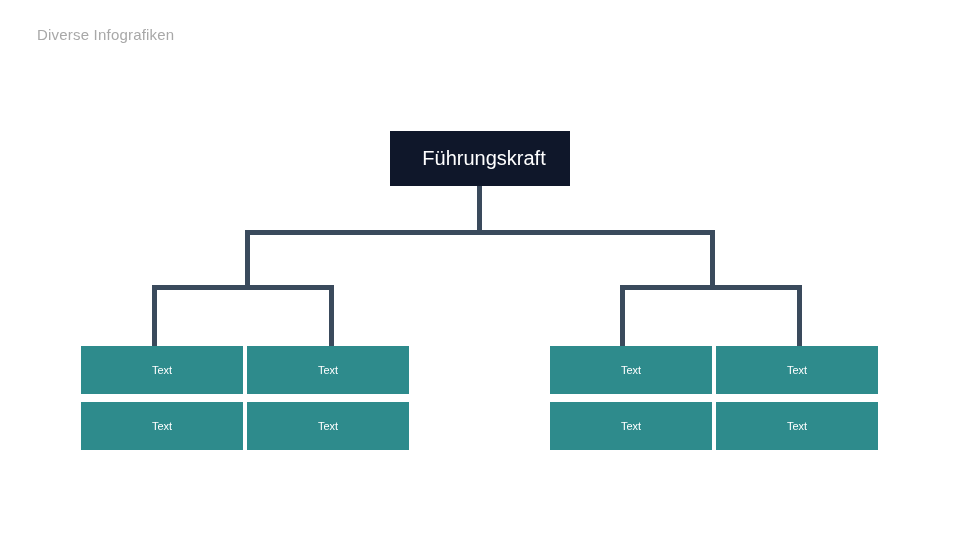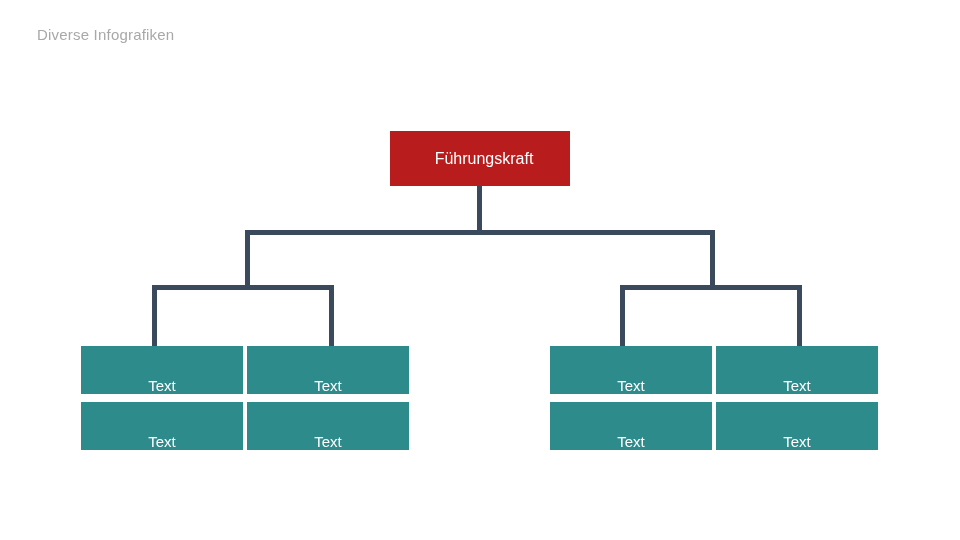--- a/index.html
+++ b/index.html
@@ -50,28 +50,27 @@
   
   .node {
     position: absolute;
     display: flex;
     align-items: center;
     justify-content: center;
     color: #ffffff;
     box-sizing: border-box;
   }
   .node-root {
-    background: #b91c1c;
-    font-size: 16px;
+    background: #0f172a;
+    font-size: 20px;
     padding-left: 8px;
   }
   .node-leaf {
     background: #2e8b8c;
-    font-size: 15px;
-    align-items: flex-end;
+    font-size: 11px;
   }
 </style>
 </head>
 <body>
 
 <div id="slide">
 
   <div id="eyebrow">Diverse Infografiken</div>
 
   <div class="node node-root" style="left:390px; top:131px; width:180px; height:55px;">

